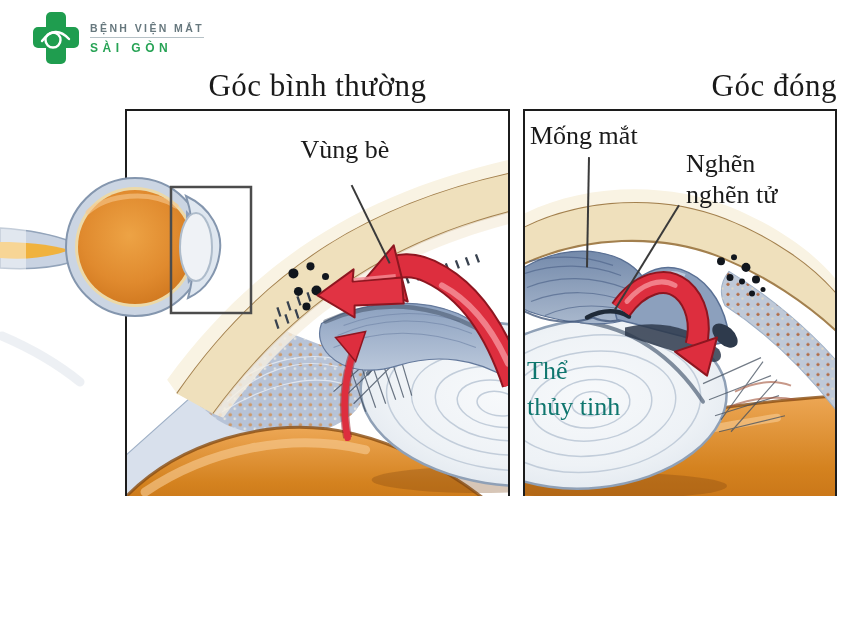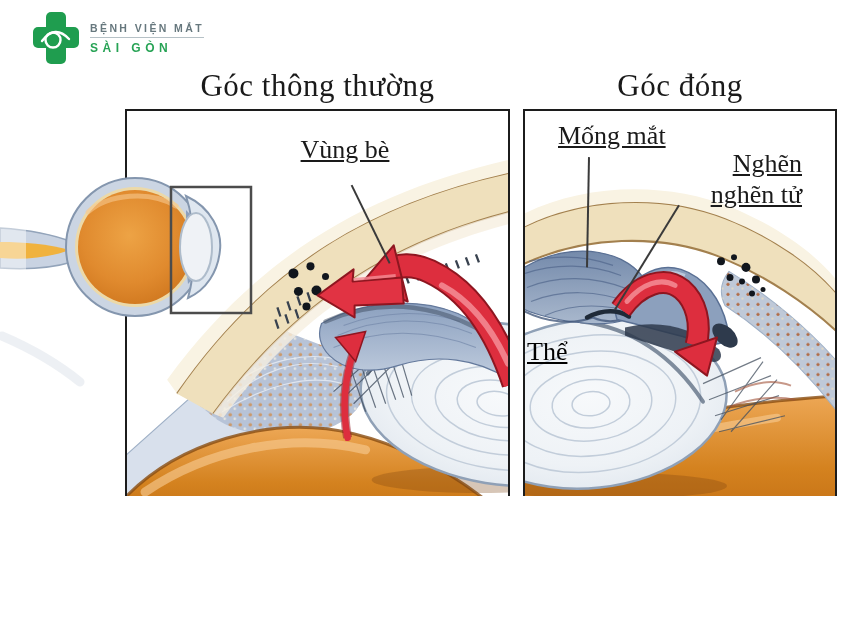--- a/index.html
+++ b/index.html
@@ -13,29 +13,29 @@
   .logo-rule{height:1px;background:#b6c1c6;margin:3px 0 3px 0;}
   .logo-bottom{font-size:12px;letter-spacing:4.5px;color:#27a355;font-weight:bold;white-space:nowrap;}
   
   .panel{position:absolute;border:2.5px solid #1c1c1c;background:#fff;box-sizing:border-box;}
   .panel-left{left:125px;top:109px;width:385px;height:421px;}
   .panel-right{left:523px;top:109px;width:314px;height:421px;}
   .panel svg{position:absolute;inset:0;width:100%;height:100%;}
   
   .ptitle{position:absolute;top:68px;font-size:31px;text-align:center;letter-spacing:.5px;}
   .ptitle.left{left:125px;width:385px;}
-  .ptitle.right{left:523px;width:314px;}
+  .ptitle.right{left:523px;width:314px;text-align:right;}
   .caption{position:absolute;top:536px;font-size:29px;text-align:center;}
   .caption.left{left:115px;width:405px;}
   .caption.right{left:513px;width:334px;}
-  .dlabel{position:absolute;font-size:26px;line-height:31px;z-index:6;text-decoration:underline;}
+  .dlabel{position:absolute;font-size:26px;line-height:31px;z-index:6;}
   .lbl-vungbe{left:270px;top:134px;width:150px;text-align:center;}
-  .lbl-mongmat{left:558px;top:120px;}
-  .lbl-nghen{left:686px;top:148px;width:116px;text-align:right;}
-  .lbl-lens{left:527px;top:334px;line-height:36px;color:#000000;}
+  .lbl-mongmat{left:530px;top:120px;}
+  .lbl-nghen{left:686px;top:148px;width:116px;text-align:left;}
+  .lbl-lens{left:527px;top:353px;line-height:36px;color:#0f766e;}
   .eye-inset{position:absolute;left:0;top:150px;width:260px;height:240px;z-index:5;}
 </style>
 </head>
 <body>
 
 <div class="stage">
 
   <div class="logo">
     <svg width="46" height="52" viewBox="0 0 46 52">
       <rect x="13" y="0" width="20" height="52" rx="5" fill="#1f9d4f"></rect>
@@ -45,21 +45,21 @@
         <circle cx="20" cy="28" r="7.5"></circle>
       </g>
     </svg>
     <div class="logo-text">
       <span class="logo-top">BỆNH VIỆN MẮT</span>
       <span class="logo-rule"></span>
       <span class="logo-bottom">SÀI GÒN</span>
     </div>
   </div>
 
-  <div class="ptitle left">Góc thông thường</div>
+  <div class="ptitle left">Góc bình thường</div>
   <div class="ptitle right">Góc đóng</div>
 
   <div class="panel panel-left">
     <svg viewBox="0 0 380 416" preserveAspectRatio="none">
       <defs>
         <linearGradient id="L_orange" x1="0" y1="0" x2="0" y2="1">
           <stop offset="0" stop-color="#eda755"></stop>
             <stop offset=".55" stop-color="#d4821f"></stop>
             <stop offset="1" stop-color="#c06c12"></stop>
         </linearGradient>
@@ -281,16 +281,17 @@
   </svg>
 
   <div class="dlabel lbl-vungbe">Vùng bè</div>
   <div class="dlabel lbl-mongmat">Mống mắt</div>
   <div class="dlabel lbl-nghen">
     <div>Nghẽn</div>
     <div>nghẽn tử</div>
   </div>
   <div class="dlabel lbl-lens">
     <div>Thể</div>
+    <div>thủy tinh</div>
   </div>
 
 
 </div>
 
 </body></html>

